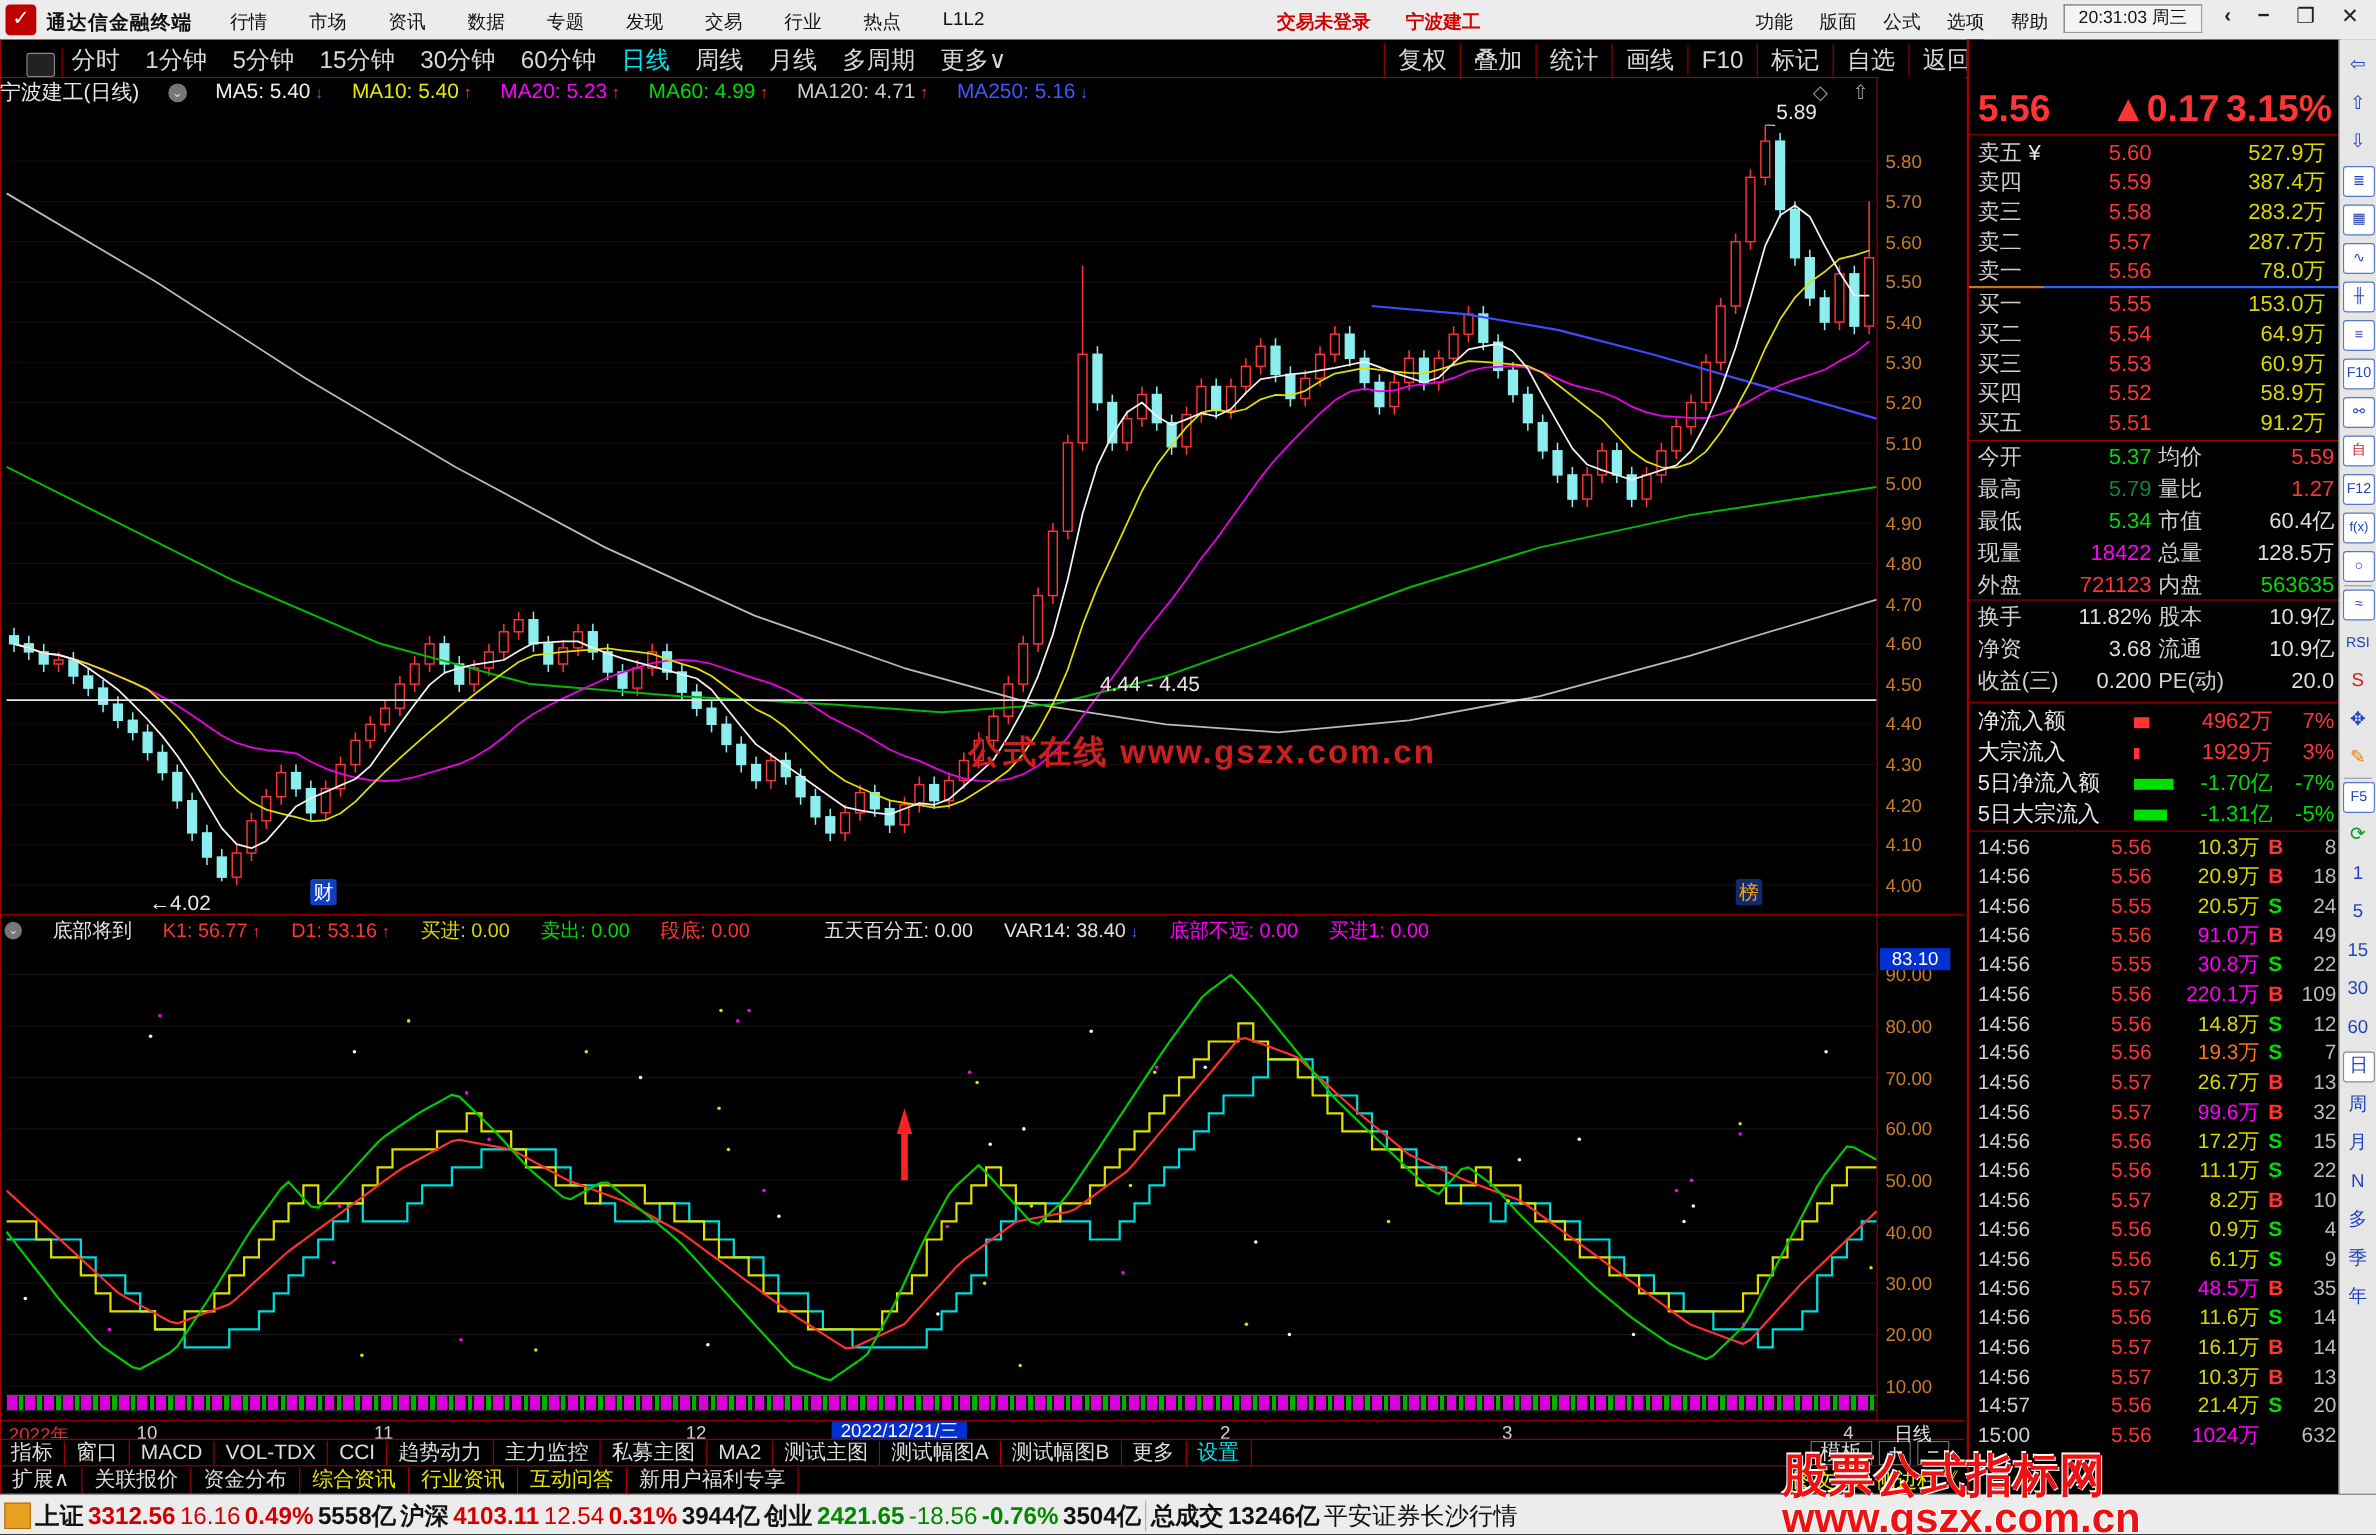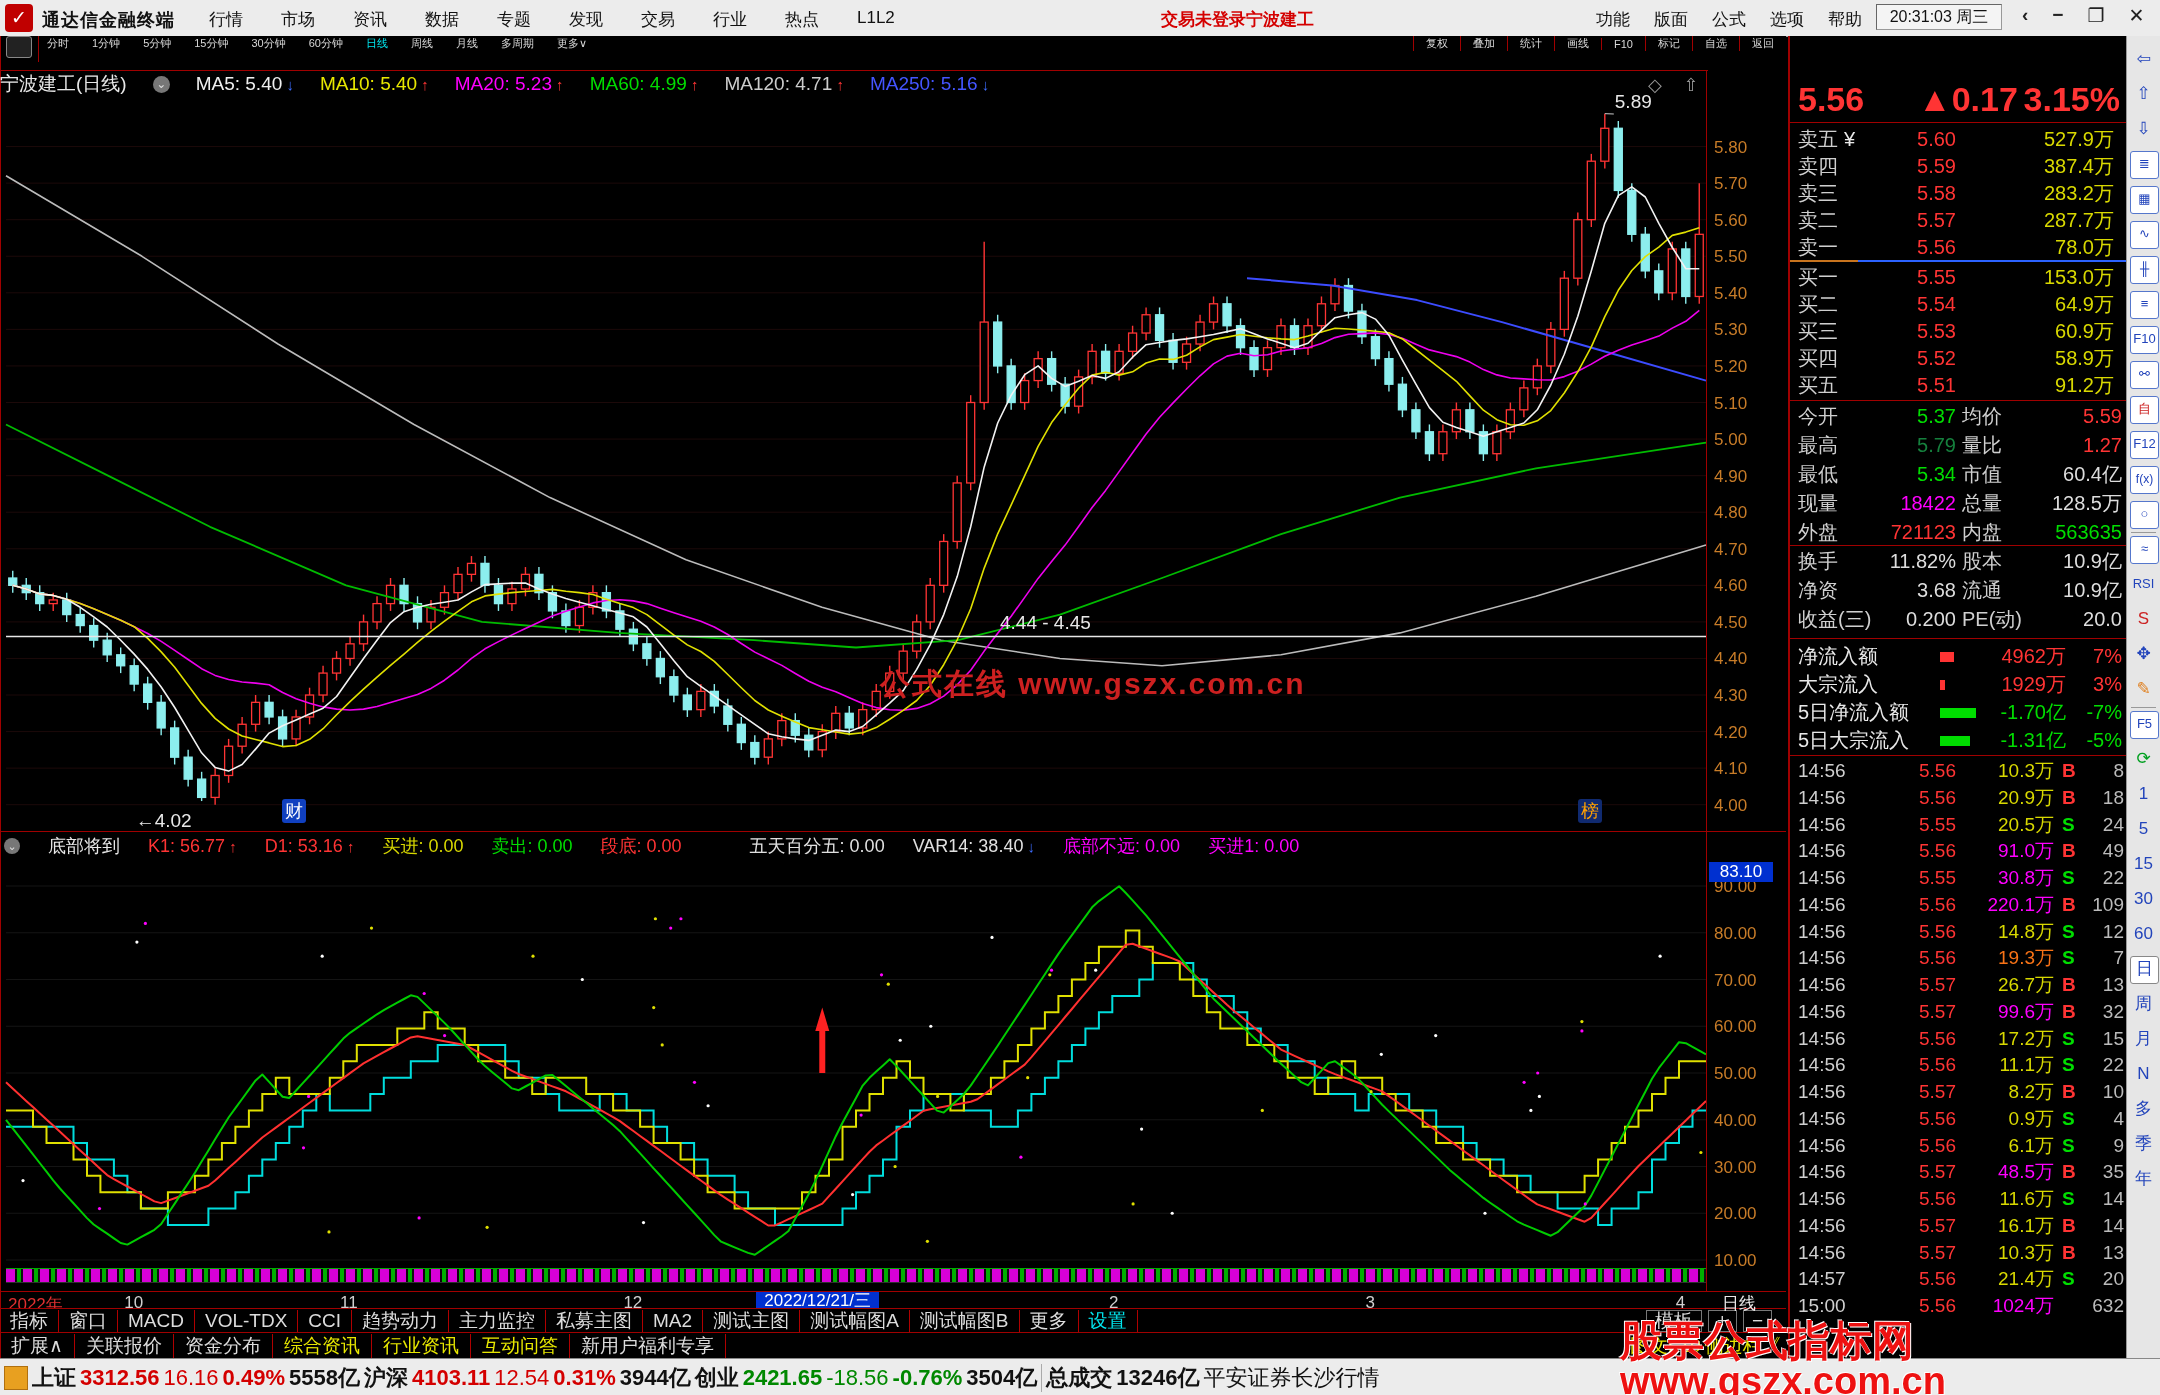--- a/index.html
+++ b/index.html
@@ -4,27 +4,27 @@
 <style>
   html,body{margin:0;padding:0;background:#000;}
   #root{position:relative;width:2160px;height:1395px;background:#000;overflow:hidden;
         font-family:"Liberation Sans","DejaVu Sans",sans-serif;-webkit-font-smoothing:antialiased;}
   .abs{position:absolute;}
   
   #menubar{position:absolute;left:0;top:0;width:2160px;height:36px;background:#ececec;border-bottom:1px solid #9a9a9a;font-size:17px;color:#111;}
   #logo{position:absolute;left:5px;top:4px;width:28px;height:28px;background:#c00000;border-radius:4px;color:#fff;font-weight:bold;font-size:19px;text-align:center;line-height:28px;}
   .apptitle{position:absolute;left:42px;top:8px;font-weight:bold;font-size:18px;letter-spacing:1px;}
   #menu-left{position:absolute;left:209px;top:8px;display:flex;gap:38px;}
-  #menu-mid{position:absolute;left:1161px;top:8px;display:flex;color:#d40000;font-weight:bold;}
+  #menu-mid{position:absolute;left:1161px;top:8px;display:flex;gap:32px;color:#d40000;font-weight:bold;}
   #menu-right{position:absolute;left:1596px;top:8px;display:flex;gap:24px;}
   .mitem{cursor:default;white-space:nowrap;}
   #clockbox{position:absolute;left:1876px;top:4px;width:124px;height:24px;border:1px solid #999;border-top-color:#666;border-left-color:#666;background:#f4f4f4;text-align:center;line-height:24px;font-size:16px;}
   #winctl{position:absolute;left:2022px;top:4px;display:flex;gap:24px;font-size:19px;font-weight:bold;color:#222;}
   
-  #toolbar{position:absolute;left:0;top:36px;width:1786px;height:34px;background:#000;border-bottom:1px solid #a00000;display:flex;align-items:flex-start;font-size:11px;color:#d8d8d8;}
+  #toolbar{position:absolute;left:0;top:36px;width:1786px;height:34px;background:#000;border-bottom:1px solid #a00000;display:flex;align-items:flex-end;font-size:22px;color:#d8d8d8;padding-left:18px;}
   #tb-icon{width:24px;height:20px;border:1px solid #888;border-radius:3px;margin:0 6px 0 6px;background:#222;}
   #tb-sep{width:1px;height:26px;background:#a00000;margin-right:8px;}
   #tb-left{display:flex;gap:23px;align-items:center;}
   #tb-right{margin-left:auto;display:flex;align-items:center;}
   #tb-right .tbr{padding:0 12px;border-left:1px solid #a00000;white-space:nowrap;}
   .cyan{color:#00e5ee;}
   
   #chart-header{position:absolute;left:0;top:72px;width:1700px;height:24px;display:flex;align-items:center;font-size:19px;gap:26px;z-index:5;}
   #chart-header .circ{display:inline-block;width:17px;height:17px;border-radius:50%;background:#777;color:#ddd;font-size:12px;text-align:center;line-height:17px;}
   .arrow-up{color:#ff3434;font-size:15px;}

